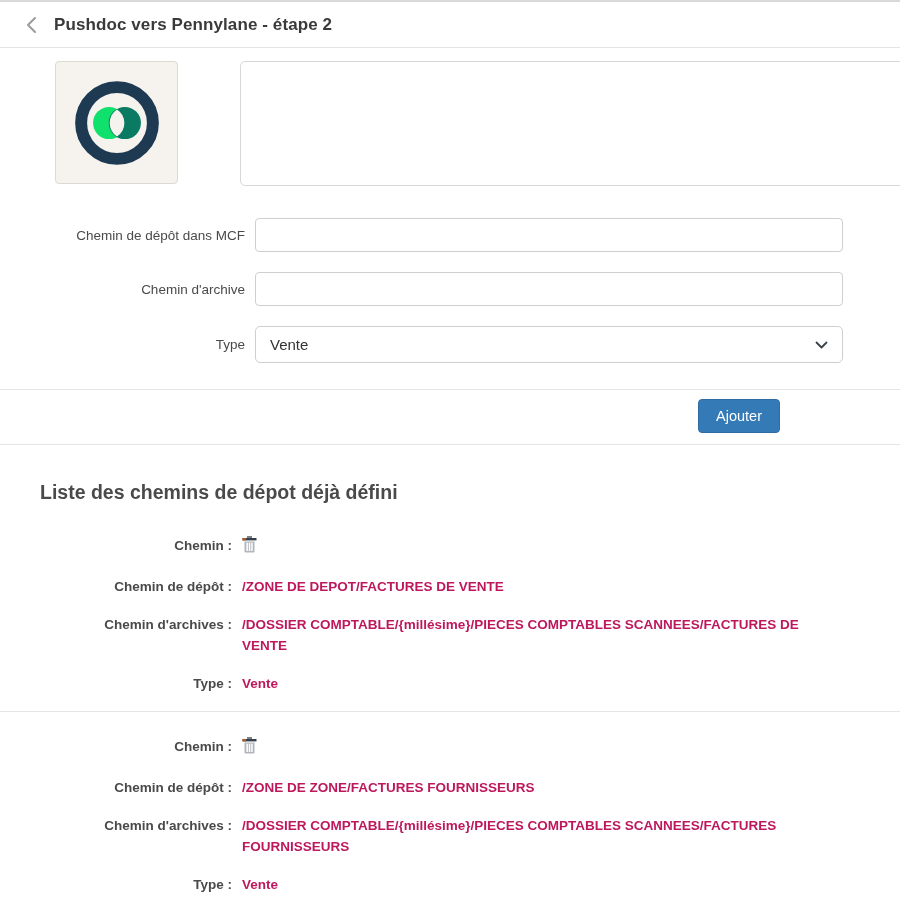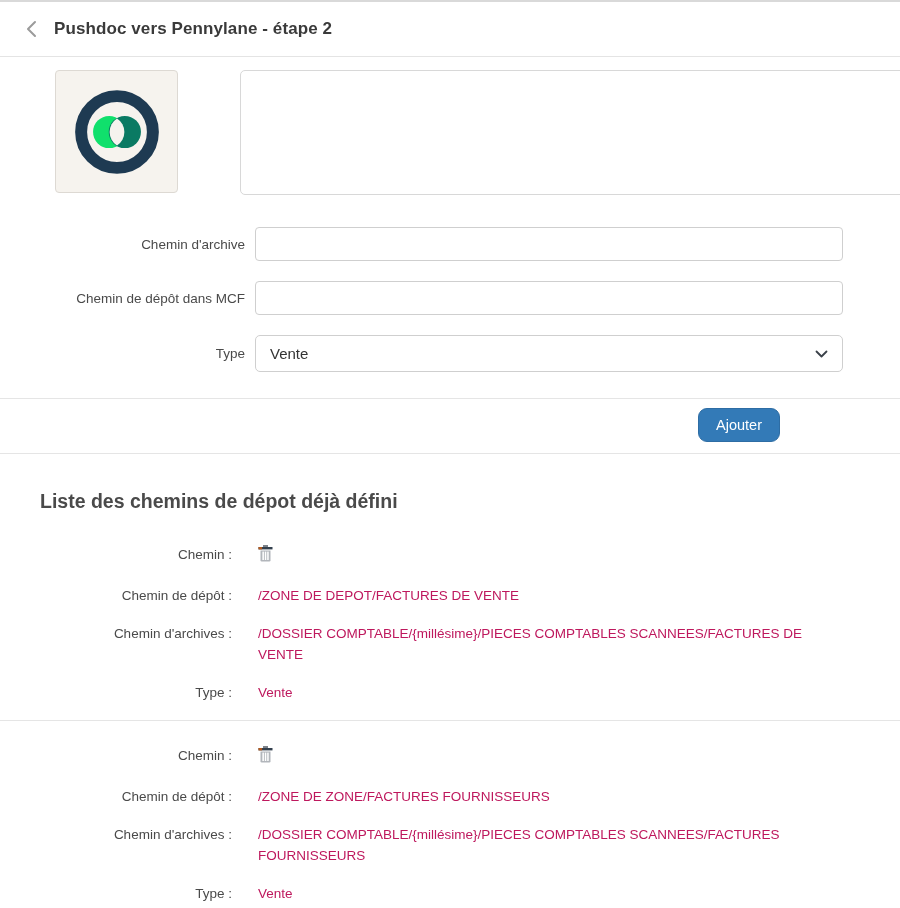--- a/index.html
+++ b/index.html
@@ -1,20 +1,20 @@
 <!DOCTYPE html>
 <html><head>
 <meta charset="utf-8">
 <style>
   * { box-sizing: border-box; margin: 0; padding: 0; }
   html, body { width: 900px; height: 908px; overflow: hidden; background: #ffffff;
     font-family: "Liberation Sans", "DejaVu Sans", sans-serif; color: #3c3c3c; }
 
   
-  .header { height: 57px; border-top: 2px solid #d9d9d9; border-bottom: 1px solid #e4e4e4;
+  .header { height: 48px; border-top: 2px solid #d9d9d9; border-bottom: 1px solid #e4e4e4;
     display: flex; align-items: center; padding: 0 20px; }
   .back-btn { width: 22px; height: 22px; display: flex; align-items: center; justify-content: center;
     cursor: pointer; margin-right: 12px; }
   .page-title { font-size: 17px; font-weight: 700; color: #3a3a3a; letter-spacing: .1px; }
 
   
   .top-block { display: flex; align-items: flex-start; margin: 13px 0 0 55px; }
   .logo-card { width: 123px; height: 123px; background: #f6f3ee; border: 1px solid #ddd9d3;
     border-radius: 4px; display: flex; align-items: center; justify-content: center; flex: none; }
   .desc-area { margin-left: 62px; height: 125px; flex: 1; margin-right: -12px;
@@ -30,27 +30,27 @@
     font-family: inherit; font-size: 14px; padding: 0 10px; color: #3c3c3c; outline: none; }
   .select-box { height: 37px; border: 1px solid #cfcfcf; border-radius: 5px; width: 100%;
     display: flex; align-items: center; justify-content: space-between; padding: 0 14px;
     font-size: 15px; color: #333; cursor: pointer; background: #fff; }
 
   .divider { height: 1px; background: #e5e5e5; width: 100%; }
   .div-above-btn { margin-top: 26px; }
 
   .btn-row { text-align: right; padding: 9px 120px 11px 0; }
   .primary-btn { background: #337ab7; border: 1px solid #2e6da4; color: #fff; font-family: inherit;
-    font-size: 14.5px; padding: 8px 17px; border-radius: 9px; cursor: pointer; }
+    font-size: 14.5px; padding: 8px 17px; border-radius: 4px; cursor: pointer; }
 
   
   .section-title { font-size: 19.5px; font-weight: 700; color: #4a4a4a; margin: 36px 0 0 40px; }
   .entries { margin-top: 31px; }
-  .entry-row { display: grid; grid-template-columns: 232px auto; column-gap: 26px;
-    margin-bottom: 17px; font-size: 13.5px; line-height: 21px; align-items: start; }
+  .entry-row { display: grid; grid-template-columns: 232px auto; column-gap: 10px;
+    margin-bottom: 17px; font-size: 13.5px; line-height: 21px; align-items: start; font-weight: bold; }
   .entry-label { text-align: right; color: #4a4a4a; }
   .entry-value { color: #be185d; max-width: 585px; }
   .trash-btn { display: inline-flex; cursor: pointer; margin-top: 1px; }
   .entry-sep { margin: 16px 0 24px 0; }
   .chemin-row { margin-bottom: 20px; }
 </style>
 </head>
 <body>
 
 <div class="header">
@@ -69,25 +69,25 @@
       <circle cx="41.5" cy="50" r="17.5" fill="#10e06c"></circle>
       <circle cx="58.5" cy="50" r="17.5" fill="#0a7a63"></circle>
       <path d="M 50 35.3 A 17.5 17.5 0 0 1 50 64.7 A 17.5 17.5 0 0 1 50 35.3 Z" fill="#f6f3ee"></path>
     </svg>
   </div>
   <textarea class="desc-area" placeholder="" style=""></textarea>
 </div>
 
 <div class="form-area">
   <div class="form-row">
-    <label class="form-label">Chemin d'archive</label>
+    <label class="form-label">Chemin de dépôt dans MCF</label>
     <input class="text-input" type="text" value="" style="">
   </div>
   <div class="form-row">
-    <label class="form-label">Chemin de dépôt dans MCF</label>
+    <label class="form-label">Chemin d'archive</label>
     <input class="text-input" type="text" value="" style="">
   </div>
   <div class="form-row">
     <label class="form-label">Type</label>
     <div class="select-box">
       <span>Vente</span>
       <svg width="13" height="8" viewBox="0 0 13 8">
         <polyline points="1.5,1.5 6.5,6.5 11.5,1.5" fill="none" stroke="#3a4149" stroke-width="1.8" stroke-linecap="round" stroke-linejoin="round"></polyline>
       </svg>
     </div>

